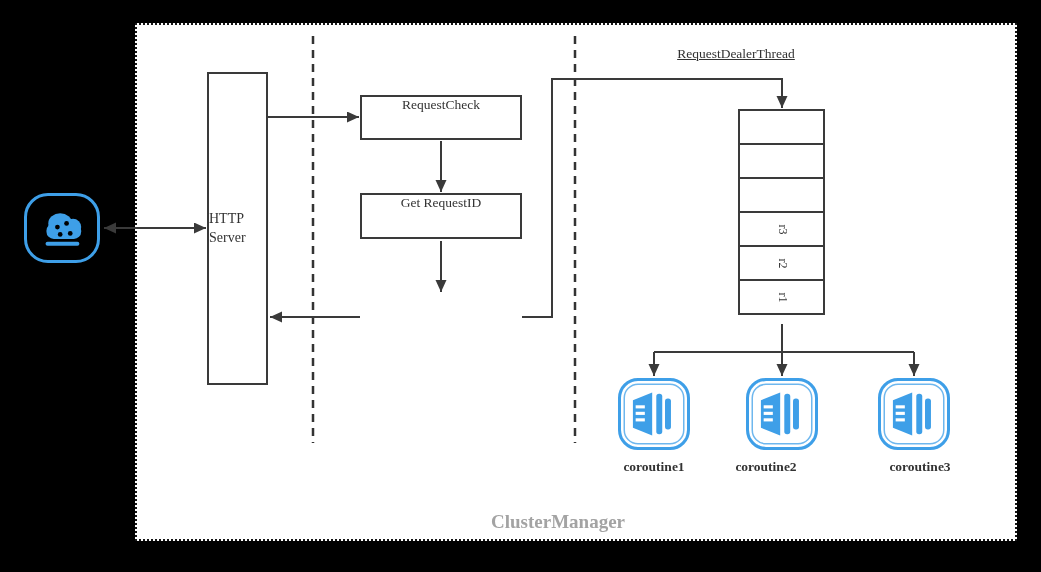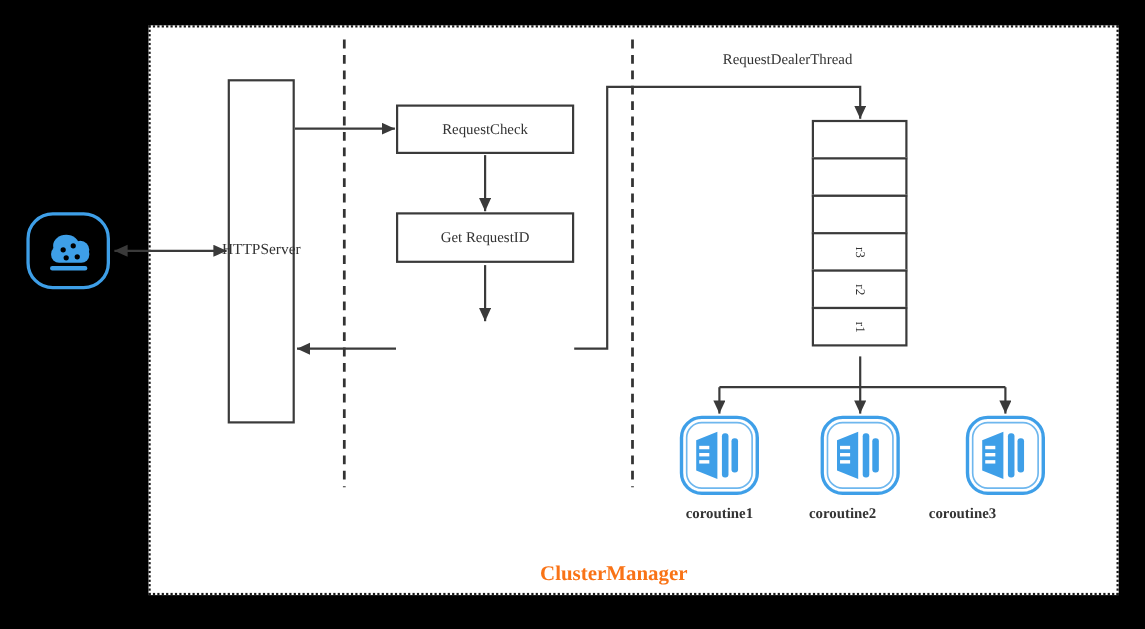--- a/index.html
+++ b/index.html
@@ -38,27 +38,27 @@
   .solidline { stroke: #3a3a3a; stroke-width: 2px; fill: none; }
   .dashline  { stroke: #333333; stroke-width: 2.5px; stroke-dasharray: 8 6; fill: none; }
 
   
   .fbox {
     position: absolute;
     background: #ffffff;
     border: 2px solid #3a3a3a;
     box-sizing: border-box;
     display: flex;
-    align-items: center;
+    align-items: flex-start;
     justify-content: center;
     font-size: 13.5px;
     color: #333333;
     text-align: center;
   }
-  .http-box   { left: 207px; top: 72px;  width: 61px;  height: 313px; flex-direction: row; font-size: 14px; line-height: 1.35; }
+  .http-box   { left: 207px; top: 72px;  width: 61px;  height: 313px; flex-direction: column; font-size: 14px; line-height: 1.35; }
   .rc-box     { left: 360px; top: 95px;  width: 162px; height: 45px; }
   .gri-box    { left: 360px; top: 193px; width: 162px; height: 46px; }
   .genr-box   { left: 360px; top: 293px; width: 162px; height: 48px; }
 
   
   .queue { position: absolute; left: 738px; top: 109px; width: 87px; }
   .qcell {
     height: 36px;
     box-sizing: border-box;
     border: 2px solid #3a3a3a;
@@ -76,25 +76,25 @@
     white-space: nowrap;
   }
 
   
   .lbl {
     position: absolute;
     color: #333333;
     font-size: 13.5px;
     text-align: center;
   }
-  .dealer-lbl { left: 636px; top: 46px; width: 160px; }
+  .dealer-lbl { left: 656px; top: 46px; width: 160px; text-decoration: underline; }
   .coro-lbl   { top: 459px; width: 110px; font-weight: bold; }
   .title-lbl  {
     left: 457px; top: 511px; width: 202px;
-    font-size: 19px; font-weight: bold; color: #f97316;
+    font-size: 19px; font-weight: bold; color: #a3a3a3;
   }
 
   
   .cloud-wrap {
     position: absolute;
     left: 24px; top: 193px;
     width: 76px; height: 70px;
     box-sizing: border-box;
     border: 3.5px solid #3e9fe8;
     border-radius: 24px;
@@ -231,17 +231,17 @@
       <rect x="16" y="26.5" width="10" height="3.4" fill="#ffffff"></rect>
       <rect x="16" y="33.6" width="10" height="3.4" fill="#ffffff"></rect>
       <rect x="16" y="40.7" width="10" height="3.4" fill="#ffffff"></rect>
       <rect x="38.5" y="14" width="6.5" height="44" rx="3" fill="#3e9fe8"></rect>
       <rect x="48" y="19" width="6.5" height="34" rx="3" fill="#3e9fe8"></rect>
     </svg>
   </div>
 
   <div class="lbl coro-lbl" style="left:599px">coroutine1</div>
   <div class="lbl coro-lbl" style="left:711px">coroutine2</div>
-  <div class="lbl coro-lbl" style="left:820px">coroutine3</div>
+  <div class="lbl coro-lbl" style="left:865px">coroutine3</div>
 
   <div class="lbl title-lbl">ClusterManager</div>
 
 </div>
 
 </body></html>

